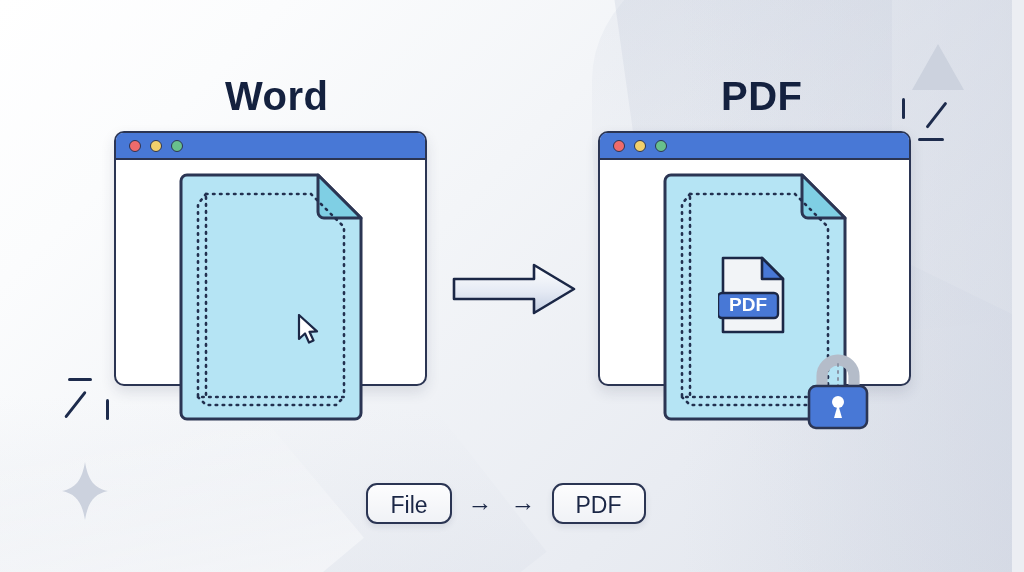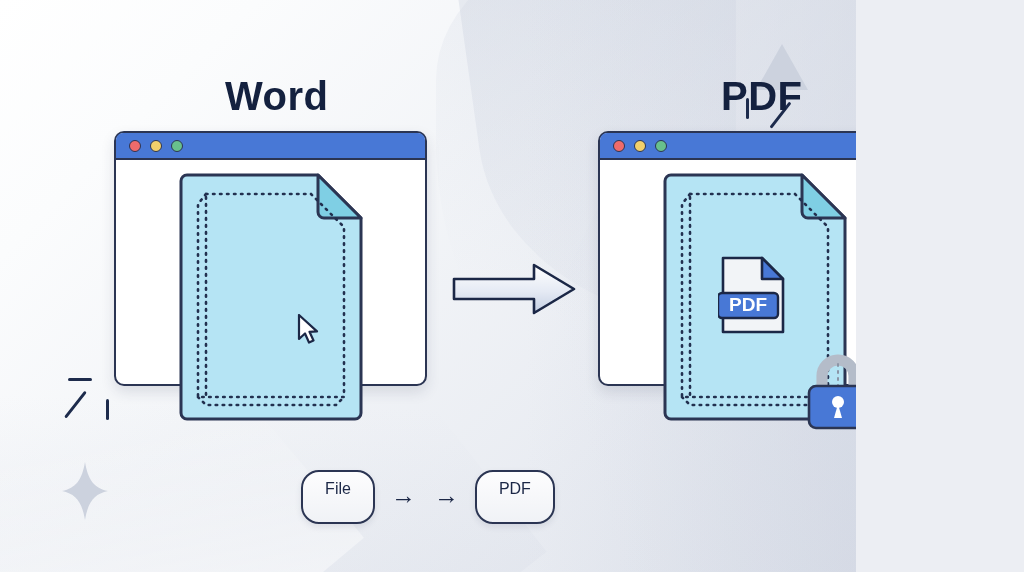--- a/index.html
+++ b/index.html
@@ -3,21 +3,21 @@
 <meta charset="utf-8">
 <style>
   html,body{margin:0;padding:0;}
   body{
     width:1024px;height:572px;overflow:hidden;
     font-family:"Liberation Sans", sans-serif;
     background:#eceef3;
     position:relative;
   }
   #stage{
-    position:absolute;inset:0;width:856px;height:572px;overflow:hidden;
+    position:absolute;inset:0;width:1012px;height:572px;overflow:hidden;
   }
 
   
   .bg-base{
     position:absolute;inset:0;
     background:
       linear-gradient(135deg,#ffffff 0%,#fbfcfd 18%,#f3f5f8 42%,#e9ecf2 72%,#e0e4ec 100%);
   }
   .bg-sweep{position:absolute;}
   .sweep-a{
@@ -117,25 +117,25 @@
   
   .padlock{position:absolute;}
 
   
   .steps{
     position:absolute;left:0;right:0;bottom:48px;
     display:flex;align-items:center;justify-content:center;gap:14px;
   }
   .step{
     border:2.2px solid #2b3553;
-    border-radius:18px;
+    border-radius:11px;
     background:linear-gradient(180deg,#fdfdfe,#f0f2f6);
     color:#1b2746;
-    font-size:16px;
-    padding:9px 22px 25px;
+    font-size:23px;
+    padding:9px 22px 5px;
     line-height:1;
     white-space:nowrap;
     box-shadow:0 3px 6px rgba(40,50,80,.10);
   }
   .step-arrow{
     color:#1b2746;
     font-size:25px;
     line-height:1;
     padding:0 2px 3px;
   }

